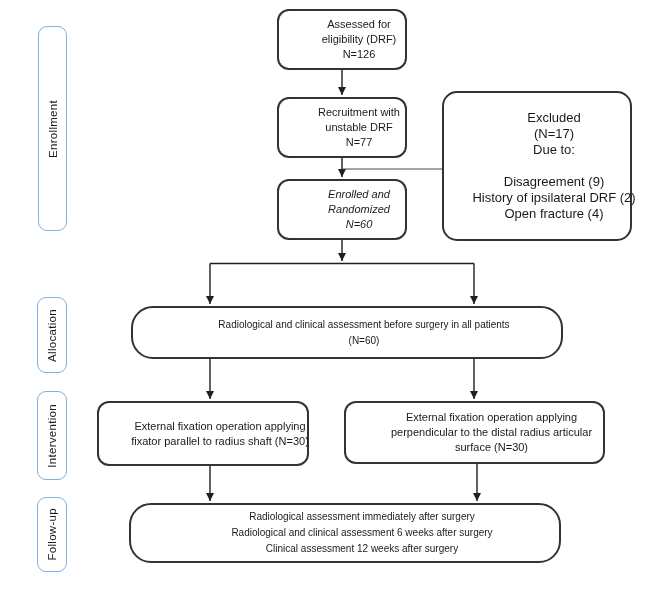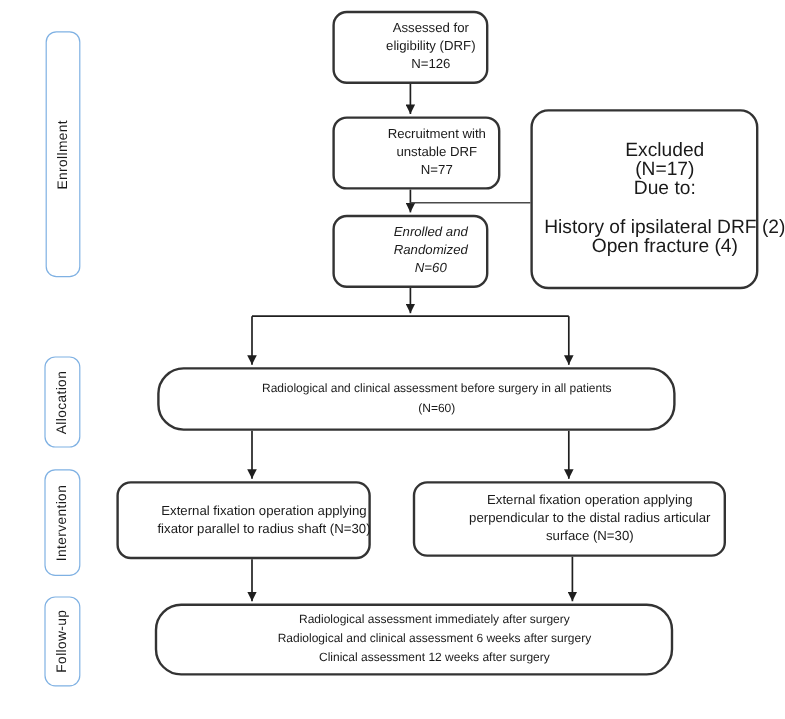--- a/index.html
+++ b/index.html
@@ -30,41 +30,41 @@
     background:var(--background);
     display:flex;flex-direction:column;
     align-items:center;justify-content:center;
     text-align:center;
     font-size:11px;line-height:15px;
     z-index:2;
     padding-left:34px;
   }
   .flow-box .line{white-space:nowrap;}
   .flow-box.wide{font-size:10px;line-height:16px;border-radius:22px;}
-  .flow-box.excluded{font-size:16px;line-height:16px;border-radius:15px;}
+  .flow-box.excluded{font-size:13px;line-height:16px;border-radius:15px;}
   .excluded .reasons{margin-top:16px;}
   .stage-box{
     position:absolute;
     box-sizing:border-box;
     border:1.5px solid var(--stage-border);
     border-radius:9px;
     background:var(--background);
     display:flex;align-items:center;justify-content:center;
   }
   .stage-box .vtext{
     writing-mode:vertical-rl;
     transform:rotate(180deg);
     font-size:11.5px;
     letter-spacing:.3px;
     white-space:nowrap;
     color:var(--text);
   }
   
   .b-assessed{left:277px;top:9px;width:130px;height:61px;}
-  .b-recruitment{left:277px;top:97px;width:140px;height:61px;}
+  .b-recruitment{left:277px;top:97px;width:130px;height:61px;}
   .b-excluded{left:442px;top:91px;width:190px;height:150px;}
   .b-enrolled{left:277px;top:179px;width:130px;height:61px;font-style:italic;}
   .b-allocation{left:131px;top:306px;width:432px;height:53px;}
   .b-parallel{left:97px;top:401px;width:212px;height:65px;}
   .b-perpendicular{left:344px;top:401px;width:261px;height:63px;}
   .b-followup{left:129px;top:503px;width:432px;height:60px;}
   
   .s-enrollment{left:38px;top:26px;width:29px;height:205px;}
   .s-allocation{left:37px;top:297px;width:30px;height:76px;}
   .s-intervention{left:37px;top:391px;width:30px;height:89px;}
@@ -119,20 +119,21 @@
     <div class="line">N=77</div>
   </div>
 
   <div class="flow-box excluded b-excluded">
     <div class="header">
       <div class="line">Excluded</div>
       <div class="line">(N=17)</div>
       <div class="line">Due to:</div>
     </div>
     <div class="reasons">
+      <div class="line">Disagreement (9)</div>
       <div class="line">History of ipsilateral DRF (2)</div>
       <div class="line">Open fracture (4)</div>
     </div>
   </div>
 
   <div class="flow-box b-enrolled">
     <div class="line">Enrolled and</div>
     <div class="line">Randomized</div>
     <div class="line">N=60</div>
   </div>

